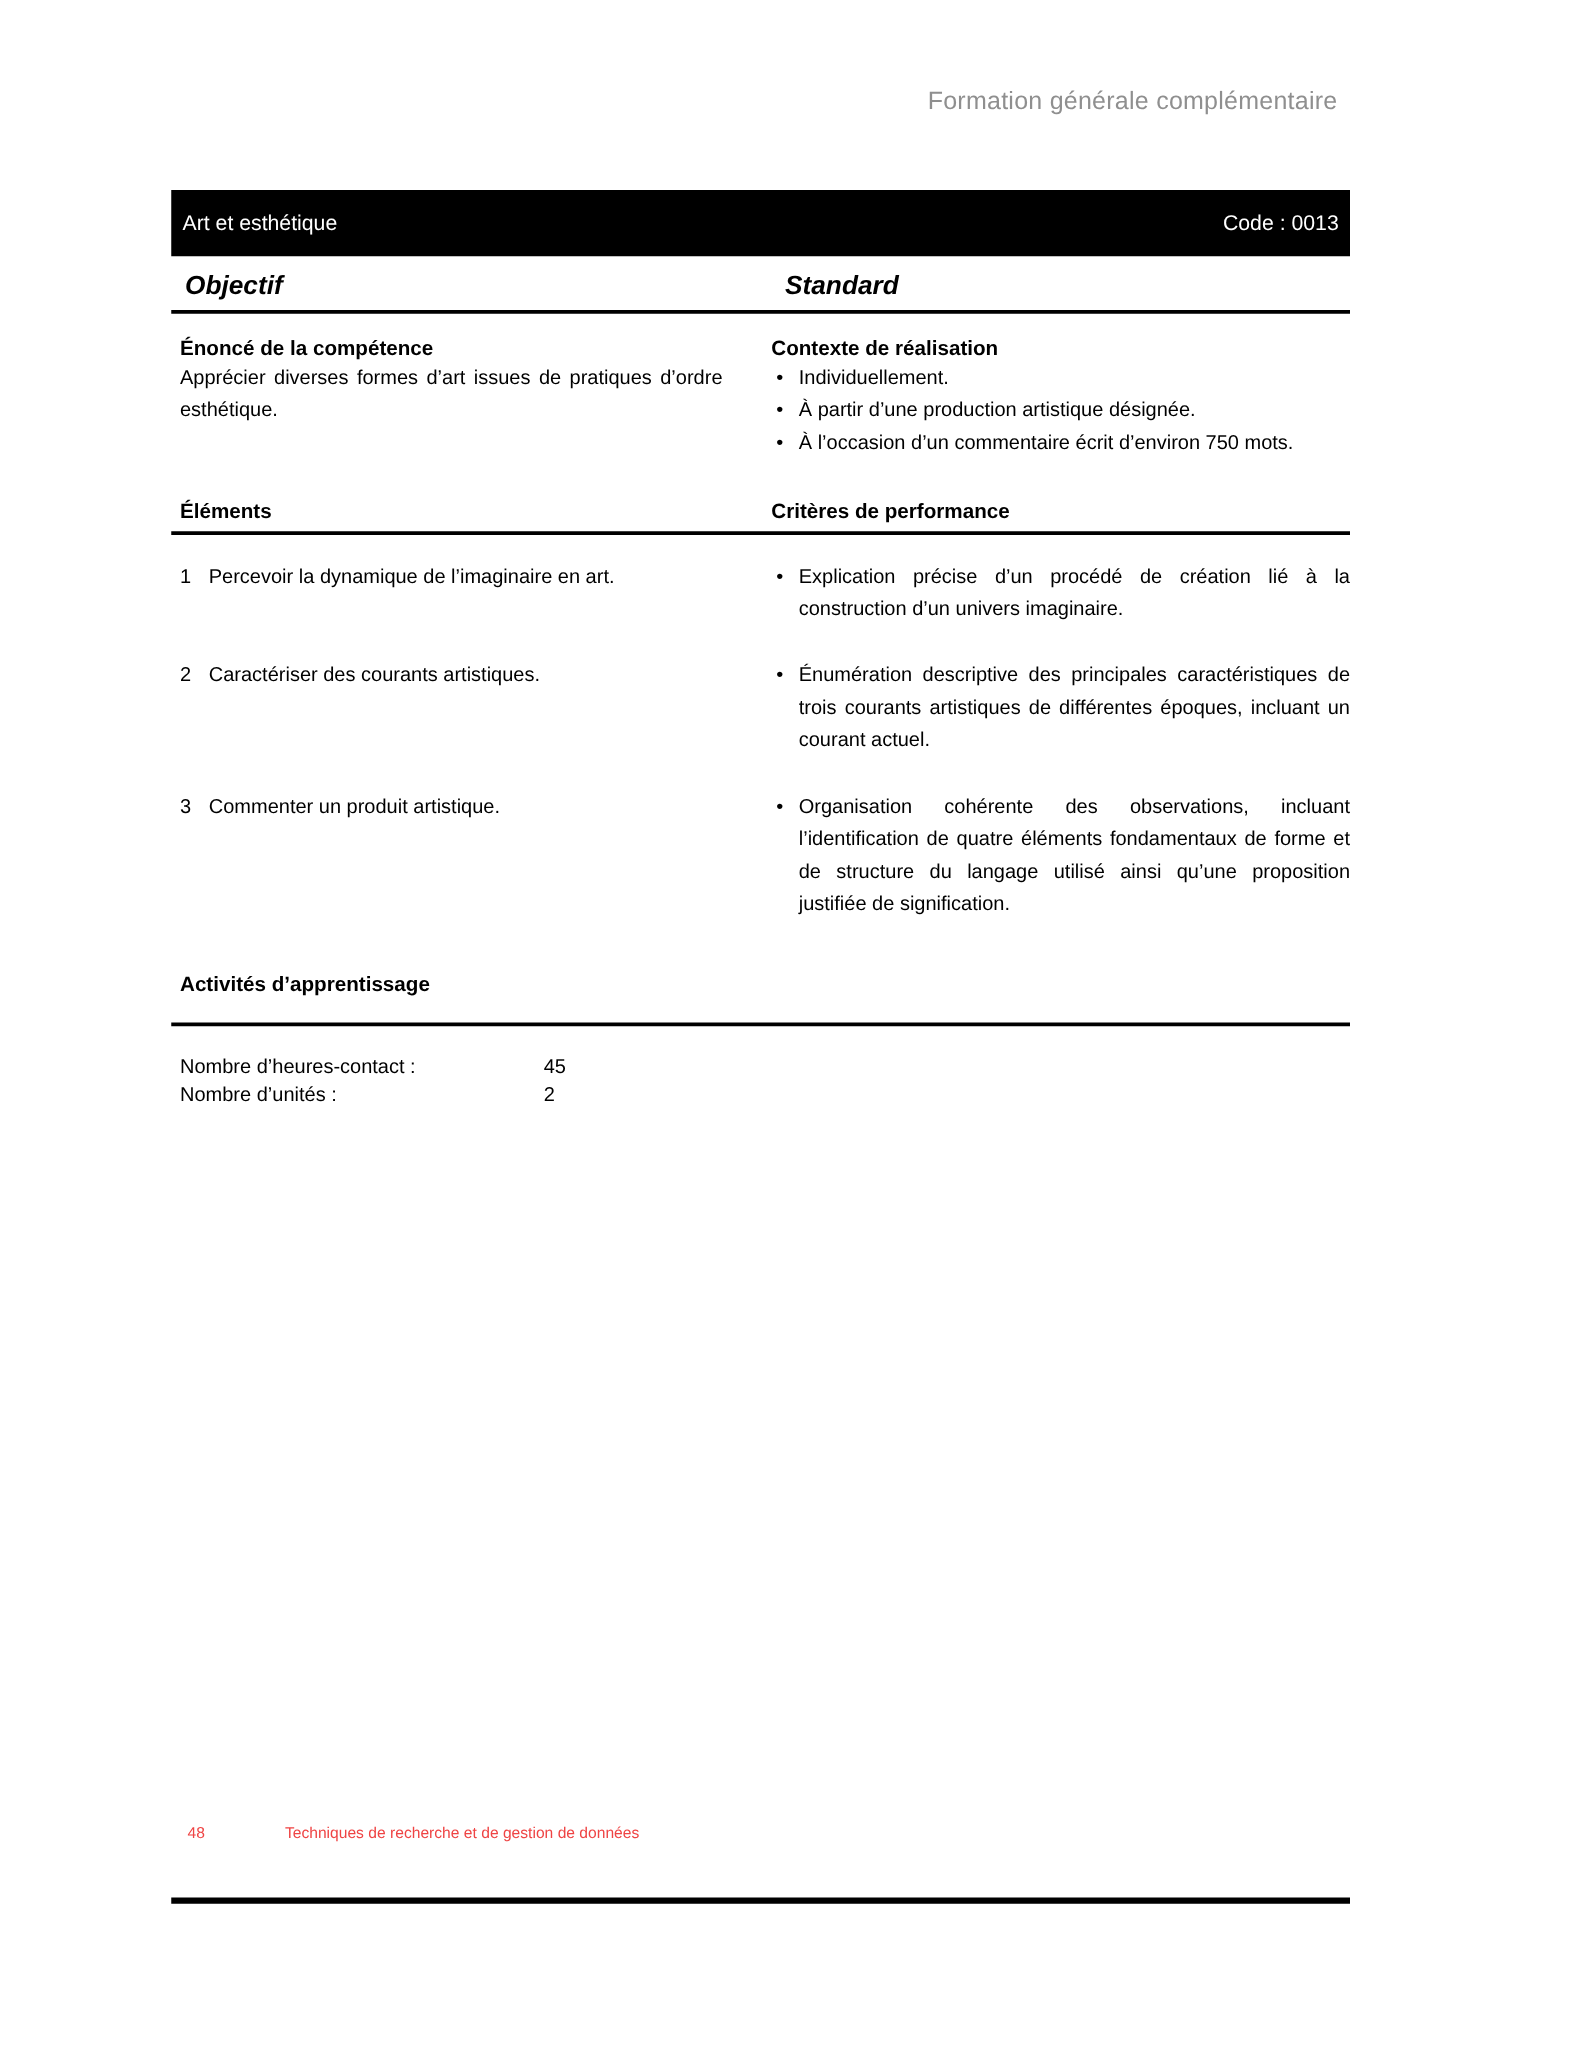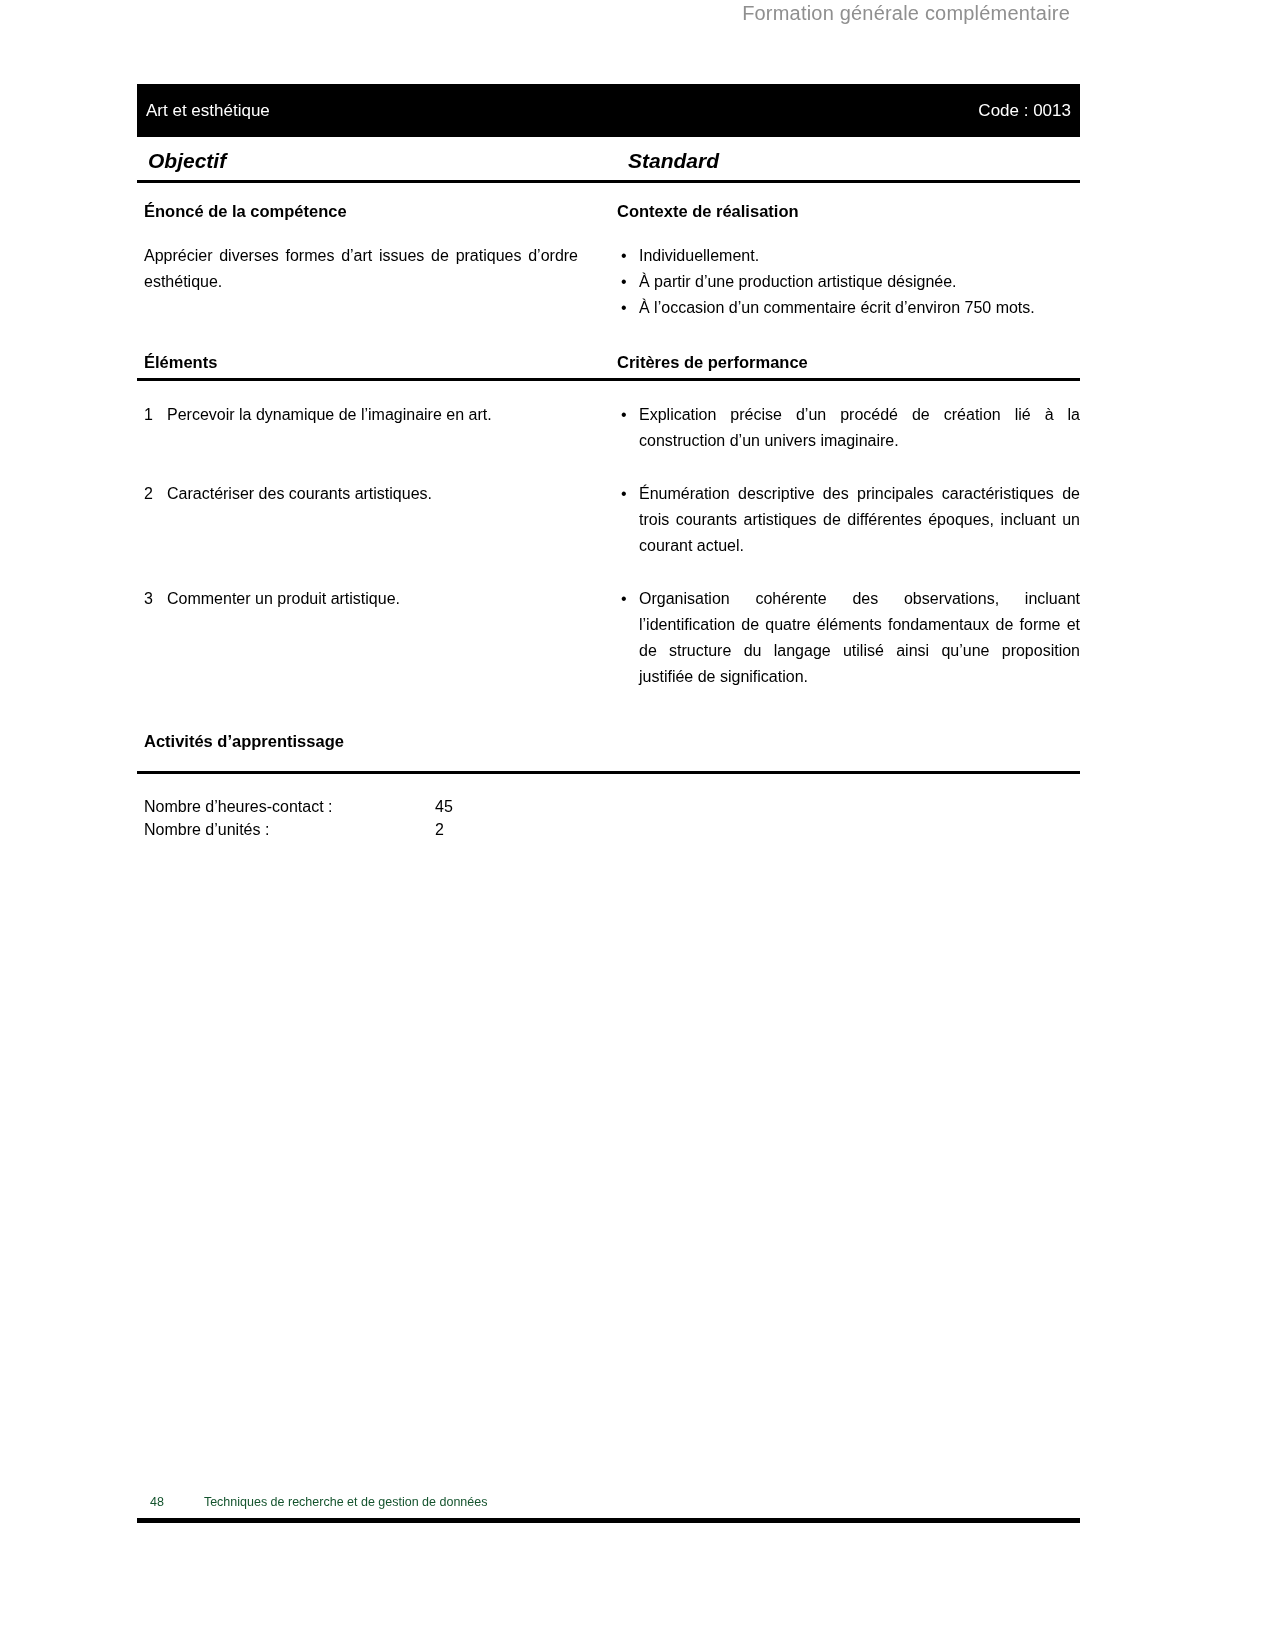--- a/index.html
+++ b/index.html
@@ -9,20 +9,21 @@
     margin:0 auto;
     background:#ffffff;
     font-family:"Liberation Sans","DejaVu Sans",sans-serif;
     color:#000;
     overflow:hidden;
   }
   .content{position:relative;margin-left:137px;width:943px;}
 
   
   .running-header{
+    padding-top:68px;
     text-align:right;
     padding-right:10px;
     font-size:20px;
     line-height:27px;
     color:#8f8f8f;
     letter-spacing:.2px;
   }
 
   
   .title-bar{
@@ -54,21 +55,21 @@
   }
   .col-headers .pl2{padding-left:11px;}
 
   .subheads{
     margin-top:17px;
     font-size:16.5px;
     font-weight:bold;
     line-height:22px;
   }
 
-  .body-row{margin-top:21px;font-size:16px;line-height:26px;}
+  .body-row{font-size:16px;line-height:26px;}
   .statement{text-align:justify;padding-right:14px;}
 
   ul.bullets{list-style:none;margin:0;padding:0;}
   ul.bullets li{
     position:relative;
     padding-left:22px;
     text-align:justify;
     line-height:26px;
   }
   ul.bullets li::before{
@@ -107,25 +108,26 @@
 
   
   .footer-rule{
     position:absolute;
     left:137px;top:1518px;
     width:943px;height:5px;
     background:#000;
   }
   .footer{
     position:absolute;
-    left:150px;top:1494px;
+    left:150px;top:1458px;
     font-size:12.5px;
     line-height:16px;
     display:flex;
-    color:#14532d;
+    color:#ef4444;
+    gap:24px;
   }
   .footer .pgm{margin-left:40px;}
 </style>
 </head>
 <body>
 
 <div class="page">
   <div class="content">
 
     <div class="running-header">Formation générale complémentaire</div>

